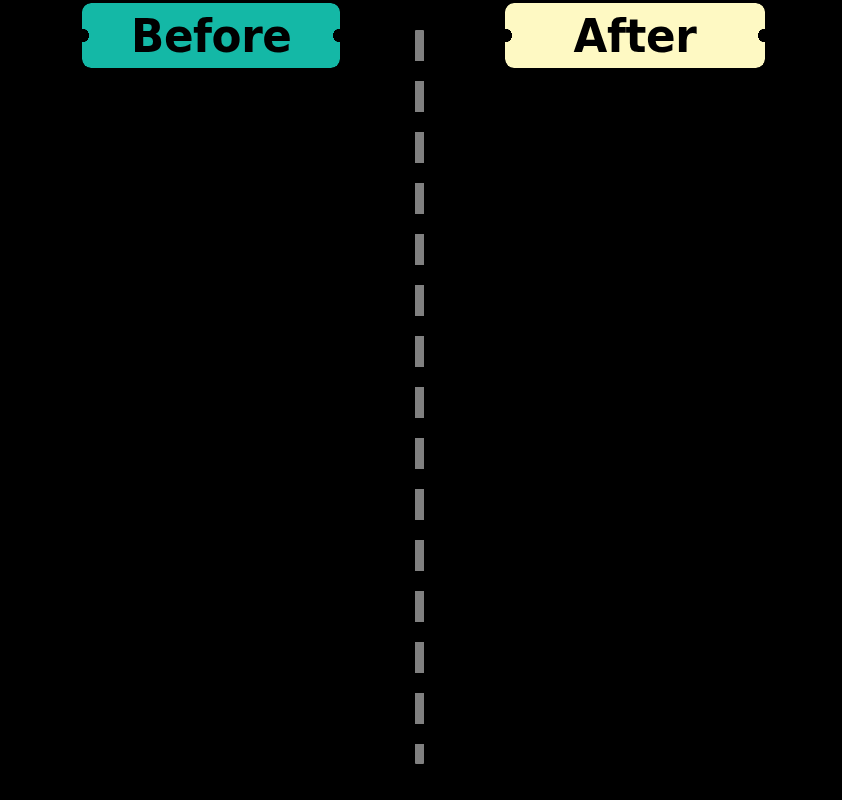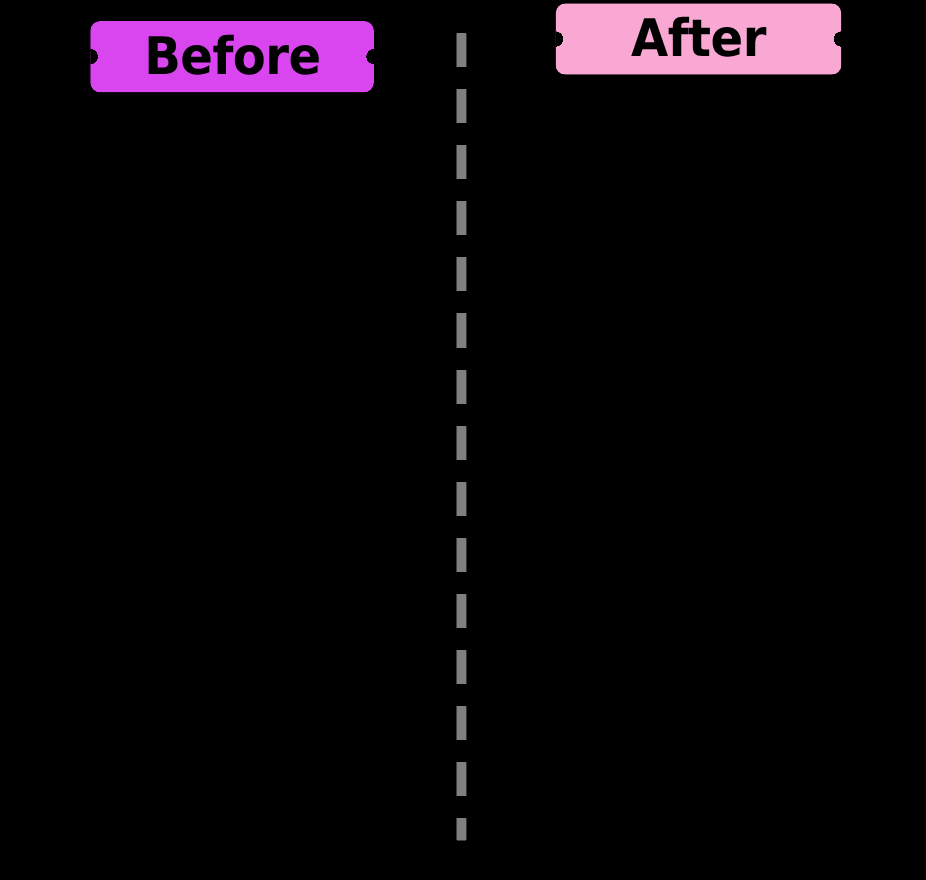--- a/index.html
+++ b/index.html
@@ -88,25 +88,25 @@
     background: transparent;
   }
   #pane-before { left: 0px;   width: 412px; }
   #pane-after  { left: 428px; width: 414px; }
 </style>
 </head>
 <body style="background: rgb(0, 0, 0);">
 
 <div id="canvas" style="width: 842px; height: 800px; background: rgb(0, 0, 0);">
 
-  <div class="badge" id="badge-before" style="background: #d946ef; margin-top: 16px;">
+  <div class="badge" id="badge-before" style="background: #14b8a6;">
     <span class="badge-label">Before</span>
   </div>
 
-  <div class="badge" id="badge-after" style="background: #f9a8d4;">
+  <div class="badge" id="badge-after" style="background: #fef9c3;">
     <span class="badge-label">After</span>
   </div>
 
   <div id="divider" style="top: 30px; height: 734px; width: 9px; background-image: repeating-linear-gradient(rgb(128, 128, 128) 0px, rgb(128, 128, 128) 31px, rgba(0, 0, 0, 0) 31px, rgba(0, 0, 0, 0) 51px);"></div>
 
   <div class="pane" id="pane-before"></div>
 
   <div class="pane" id="pane-after"></div>
 
 </div>

